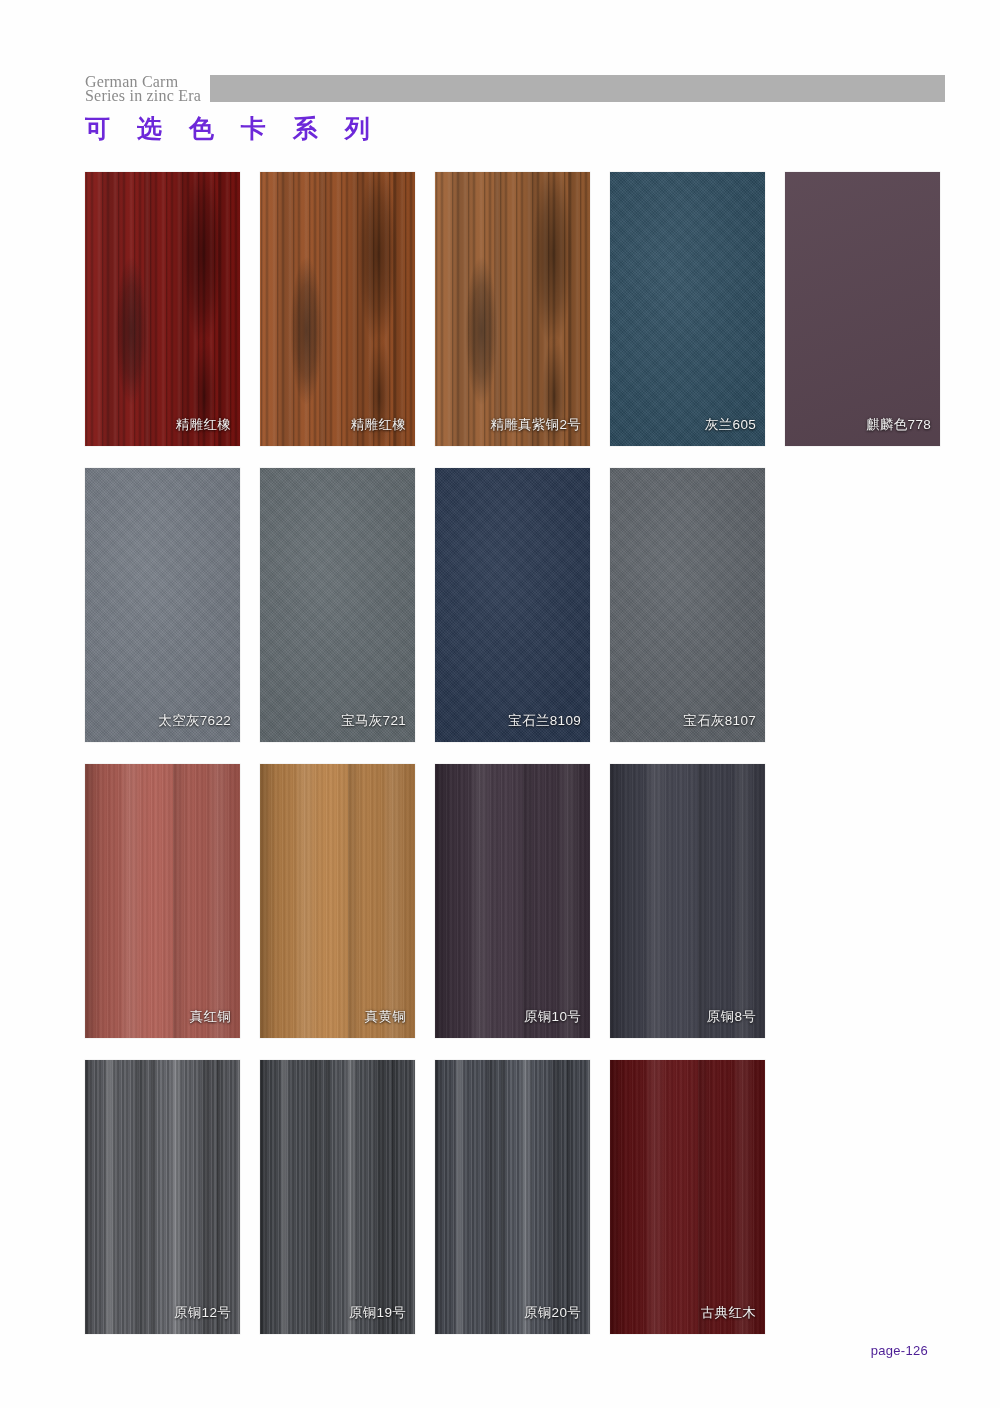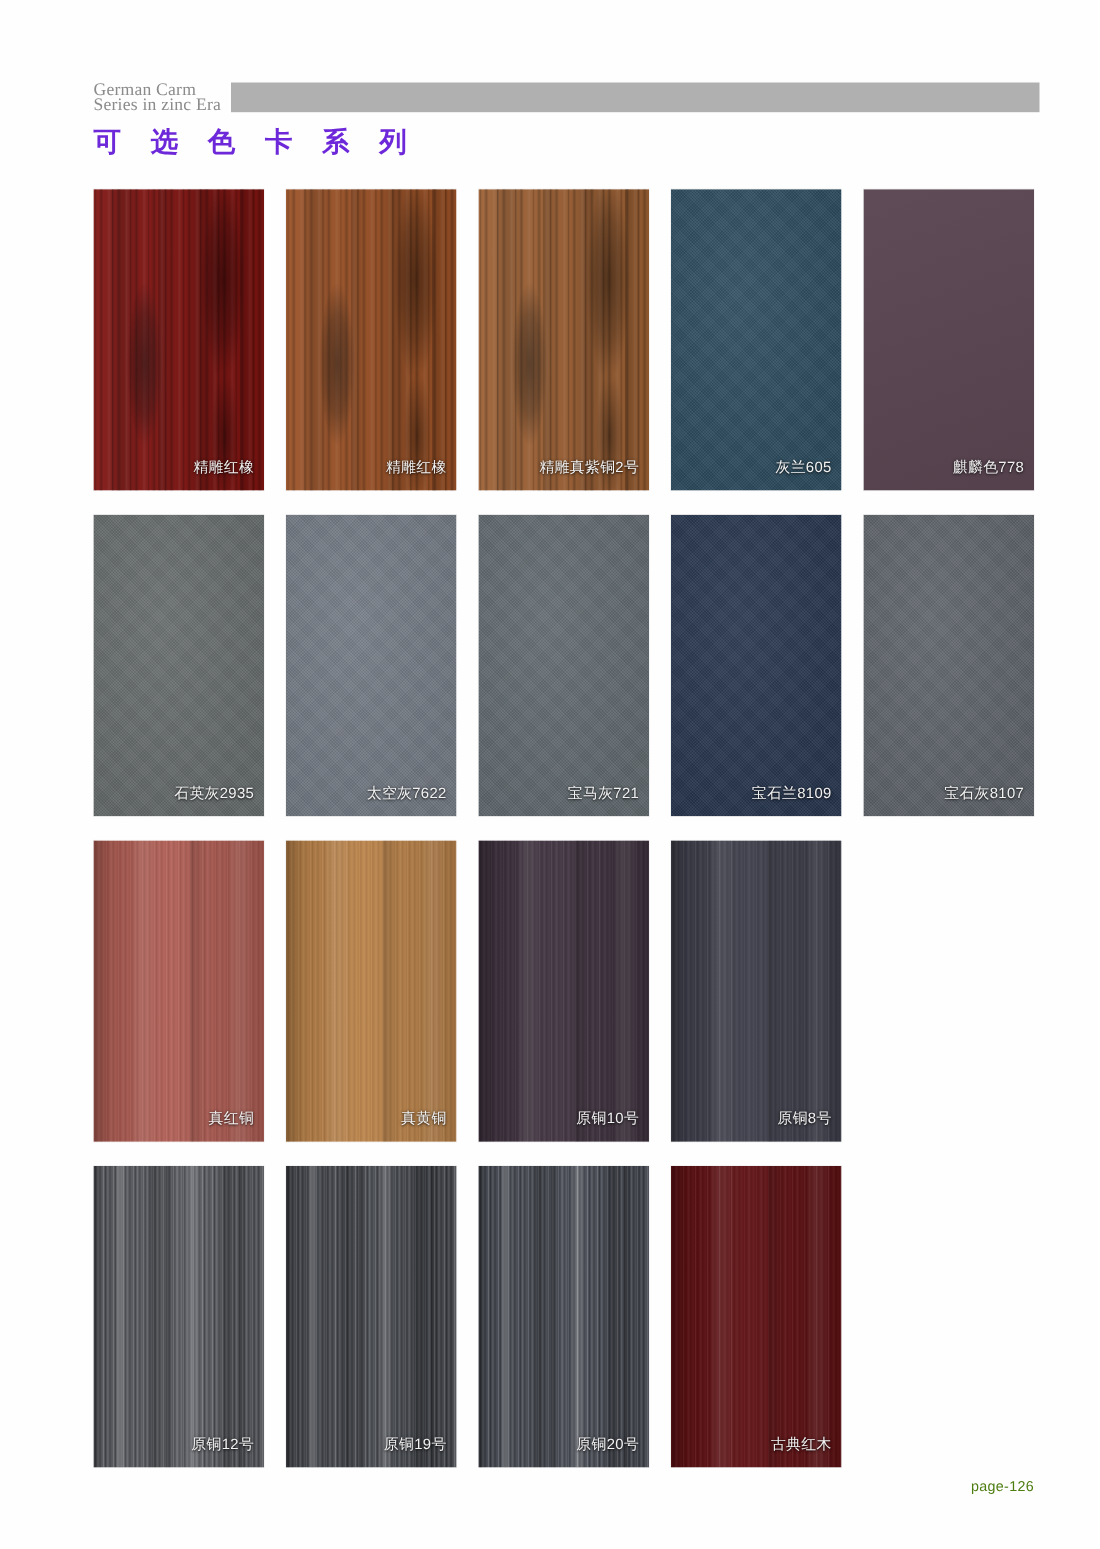--- a/index.html
+++ b/index.html
@@ -94,24 +94,24 @@
     color: #f2f2f2;
     letter-spacing: 0.3px;
     text-shadow: 0 1px 2px rgba(0,0,0,0.65), 0 0 3px rgba(0,0,0,0.45);
     white-space: nowrap;
     font-family: "Liberation Sans", "DejaVu Sans", sans-serif;
   }
 
   
   .footer {
     position: absolute;
-    right: 60px;
+    right: 72px;
     bottom: 50px;
     font-size: 13px;
-    color: #4d7c0f;
+    color: #4c1d95;
     letter-spacing: 0.3px;
   }
 
   
   
   .tex-wood {
     background-repeat: repeat;
   }
   .tex-wood::before {
     content: "";
@@ -238,24 +238,20 @@
           <div class="tex tex-grain" style="background: rgb(45, 77, 96);"></div>
           <div class="swatch-label">灰兰605</div>
         </div>
         <div class="swatch">
           <div class="tex tex-flat" style="background: rgb(88, 68, 80);"></div>
           <div class="swatch-label">麒麟色778</div>
         </div>
       </div>
       <div class="row">
         <div class="swatch">
-          <div class="tex tex-grain" style="background: rgb(103, 108, 108);"></div>
-          <div class="swatch-label">石英灰2935</div>
-        </div>
-        <div class="swatch">
           <div class="tex tex-grain" style="background: rgb(116, 123, 133);"></div>
           <div class="swatch-label">太空灰7622</div>
         </div>
         <div class="swatch">
           <div class="tex tex-grain" style="background: rgb(98, 107, 112);"></div>
           <div class="swatch-label">宝马灰721</div>
         </div>
         <div class="swatch">
           <div class="tex tex-grain" style="background: rgb(39, 54, 79);"></div>
           <div class="swatch-label">宝石兰8109</div>

